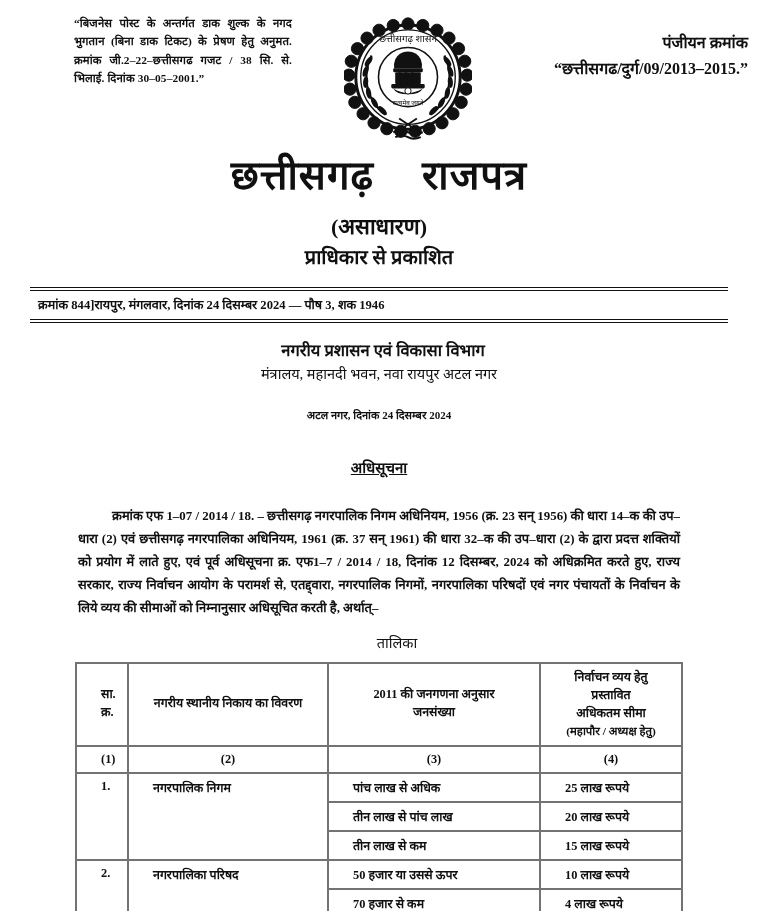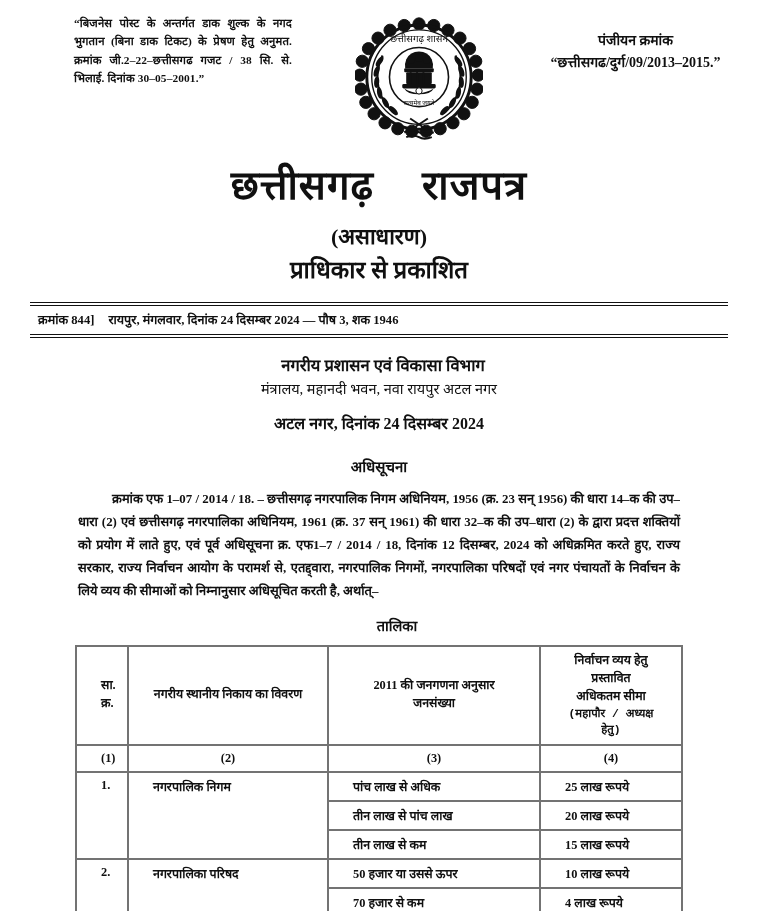--- a/index.html
+++ b/index.html
@@ -37,79 +37,77 @@
     line-height: 1.62;
     font-weight: 700;
     text-align: justify;
     letter-spacing: 0.1px;
     padding-left: 52px;
     box-sizing: border-box;
     width: 270px;
   }
   .reg-right {
     width: 225px;
-    font-size: 14px;
+    font-size: 16px;
     line-height: 1.6;
     font-weight: 700;
-    text-align: center;
+    text-align: right;
     padding-top: 16px;
     box-sizing: border-box;
   }
   .emblem-wrap {
     width: 150px;
     display: flex;
-    justify-content: flex-end;
+    justify-content: center;
     padding-top: 2px;
   }
   .emblem {
     width: 128px;
     height: 138px;
   }
 
   
   .title-block {
     text-align: center;
-    margin-top: 10px;
   }
   .gaz-title {
     font-size: 40px;
     font-weight: 700;
     letter-spacing: 1px;
     line-height: 1.1;
   }
   .gaz-title .sp { display: inline-block; width: 26px; }
   .gaz-sub1 {
     font-size: 22px;
     font-weight: 700;
     margin-top: 14px;
     line-height: 1.35;
   }
   .gaz-sub2 {
-    font-size: 24px;
+    font-size: 20px;
     font-weight: 700;
     margin-top: 2px;
     line-height: 1.35;
   }
 
   
   .rule-area {
     margin: 16px 30px 0 30px;
   }
   .dbl-rule {
     border-top: 1.6px solid #111;
     border-bottom: 1.6px solid #111;
     height: 2px;
   }
   .serial-line {
     display: flex;
     align-items: center;
     font-size: 12.6px;
     font-weight: 700;
     padding: 5px 8px 6px 8px;
-    gap: 14px;
   }
   .serial-no { white-space: nowrap; }
   .serial-mid {
     flex: 1;
     text-align: left;
     padding-right: 48px;
   }
 
   
   .dept {
@@ -123,46 +121,47 @@
     padding-left: 8px;
   }
   .dept-addr {
     font-size: 14.5px;
     font-weight: 400;
     line-height: 1.5;
     margin-top: 1px;
   }
   .place-date {
     text-align: center;
-    font-size: 16px;
-    font-weight: 700;
-    margin-top: 11px;
+    font-size: 11px;
+    font-weight: 700;
+    margin-top: 22px;
   }
   .notif-head {
     text-align: center;
     font-size: 15px;
     font-weight: 700;
-    margin-top: 22px;
+    margin-top: 35px;
+    text-decoration: underline;
   }
 
   
   .body-para {
-    margin: 12px 78px 0 78px;
+    margin: 28px 78px 0 78px;
     font-size: 12.9px;
     line-height: 1.78;
     text-align: justify;
     text-justify: inter-word;
     text-indent: 34px;
     font-weight: 600;
   }
 
   .table-caption {
     text-align: center;
     font-size: 14.5px;
-    font-weight: 700;
+    font-weight: 400;
     margin-top: 12px;
     margin-left: 36px;
   }
 
   
   table.gz {
     border-collapse: collapse;
     margin: 10px auto 0 auto;
     width: 606px;
     table-layout: fixed;
@@ -179,21 +178,21 @@
     text-align: center;
     vertical-align: middle;
     line-height: 1.45;
   }
   .c1 { width: 52px; }
   .c2 { width: 200px; }
   .c3 { width: 212px; }
   .c4 { width: 142px; }
   .numrow td { text-align: center; padding: 3px 6px; }
   .cell-center { text-align: center; }
-  .hdr-sub { font-size: 11.4px; font-family: Liberation Mono, monospace; }
+  .hdr-sub { font-size: 11.4px; }
   .tall { height: 56px; }
 </style>
 </head>
 <body>
 
 <div class="page">
 
   <div class="masthead">
 
     <div class="reg-left">“बिजनेस पोस्ट के अन्तर्गत डाक शुल्क के नगद भुगतान (बिना डाक टिकट) के प्रेषण हेतु अनुमत. क्रमांक जी.2–22–छत्तीसगढ गजट / 38 सि. से. भिलाई. दिनांक 30–05–2001.”</div>

